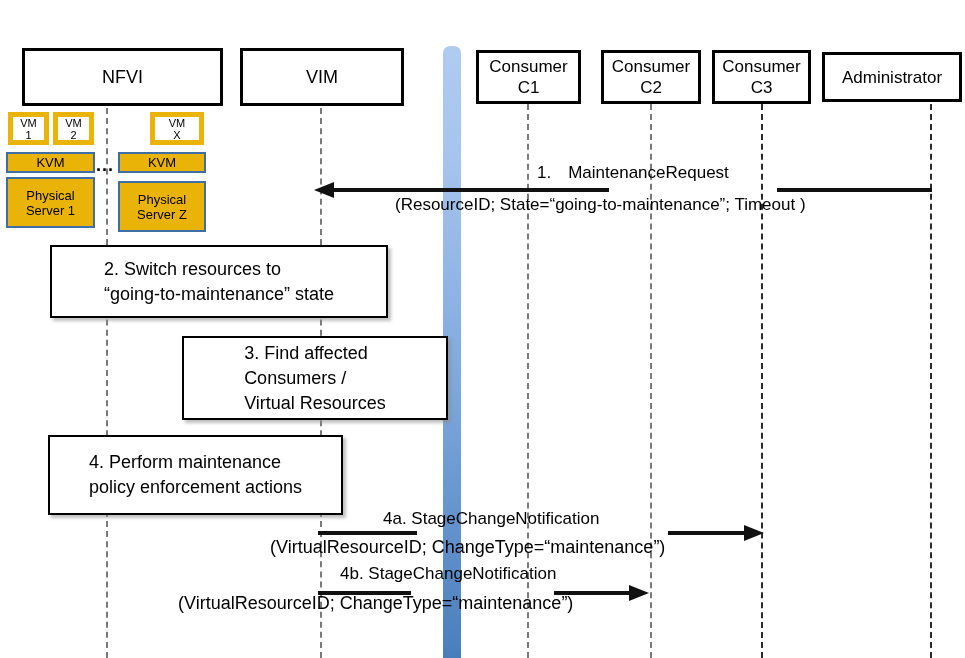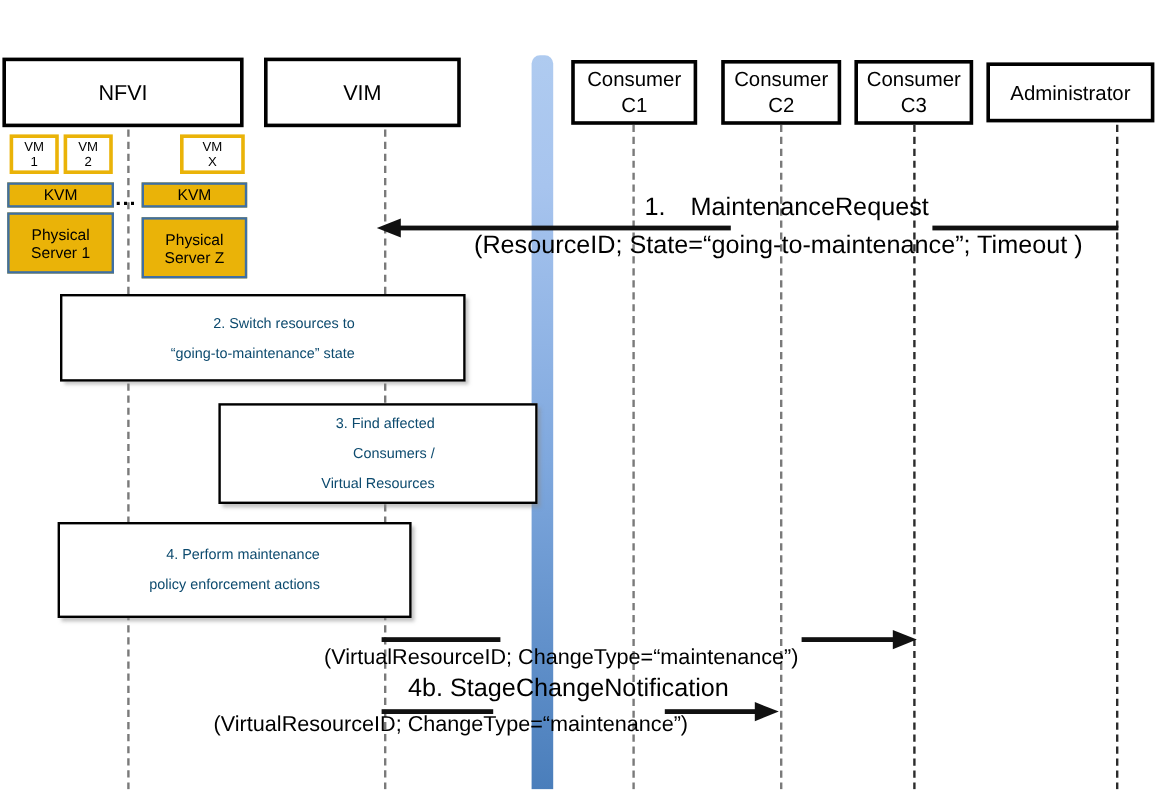--- a/index.html
+++ b/index.html
@@ -50,36 +50,36 @@
     background: #ffffff;
     display: flex;
     align-items: center;
     justify-content: center;
     text-align: center;
     font-size: 17px;
     line-height: 21px;
     color: #000;
     z-index: 3;
   }
-  .actor-box.big { font-size: 18px; }
+  .actor-box.big { font-size: 18px; margin-left: 20px; }
 
   
   .lifeline {
     position: absolute;
     width: 0;
     border-left: 2px dashed #7a7a7a;
     z-index: 1;
   }
   .lifeline.dark { border-left-color: #2b2b2b; }
 
   
   .vm-box {
     position: absolute;
     box-sizing: border-box;
-    border: 3px solid #eab308;
+    border: 5px solid #eab308;
     background: #ffffff;
     display: flex;
     align-items: center;
     justify-content: center;
     text-align: center;
     font-size: 11px;
     line-height: 12px;
     white-space: pre-line;
     z-index: 3;
   }
@@ -109,25 +109,25 @@
 
   
   .step-box {
     position: absolute;
     box-sizing: border-box;
     border: 2px solid #000000;
     background: #ffffff;
     display: flex;
     align-items: center;
     justify-content: center;
-    text-align: right;
-    font-size: 12px;
+    text-align: left;
+    font-size: 18px;
     line-height: 25px;
     white-space: pre-line;
-    color: #0c4a6e;
+    color: #000000;
     box-shadow: 3px 3px 3px rgba(140,140,140,0.55);
     z-index: 5;
   }
 
   
   .msg-line {
     position: absolute;
     height: 0;
     border-top: 4px solid #111111;
     z-index: 4;
@@ -145,21 +145,21 @@
   }
   .arrowhead.right {
     border-top: 8px solid transparent;
     border-bottom: 8px solid transparent;
     border-left: 20px solid #111111;
   }
 
   
   .msg-text {
     position: absolute;
-    font-size: 21px;
+    font-size: 17px;
     line-height: 23px;
     white-space: nowrap;
     color: #000;
     z-index: 6;
     background: transparent;
   }
   .msg-text.small { font-size: 18px; }
 </style>
 </head>
 <body>
@@ -254,20 +254,21 @@
 
   <div class="step-box" style="left:48px; top:435px; width:295px; height:80px;">
     <span>4. Perform maintenance
 policy enforcement actions</span>
   </div>
 
   <div class="msg-line" style="left:318px; top:531px; width:99px;"></div>
   <div class="msg-line" style="left:668px; top:531px; width:77px;"></div>
   <div class="arrowhead right" style="left:744px; top:525px;"></div>
 
+  <div class="msg-text" style="left:383px; top:507px;">4a. StageChangeNotification</div>
   <div class="msg-text small" style="left:270px; top:536px;">(VirtualResourceID; ChangeType=“maintenance”)</div>
 
   <div class="msg-line" style="left:318px; top:591px; width:93px;"></div>
   <div class="msg-line" style="left:554px; top:591px; width:76px;"></div>
   <div class="arrowhead right" style="left:629px; top:585px;"></div>
 
   <div class="msg-text" style="left:340px; top:562px;">4b. StageChangeNotification</div>
   <div class="msg-text small" style="left:178px; top:592px;">(VirtualResourceID; ChangeType=“maintenance”)</div>
 
 </div>

